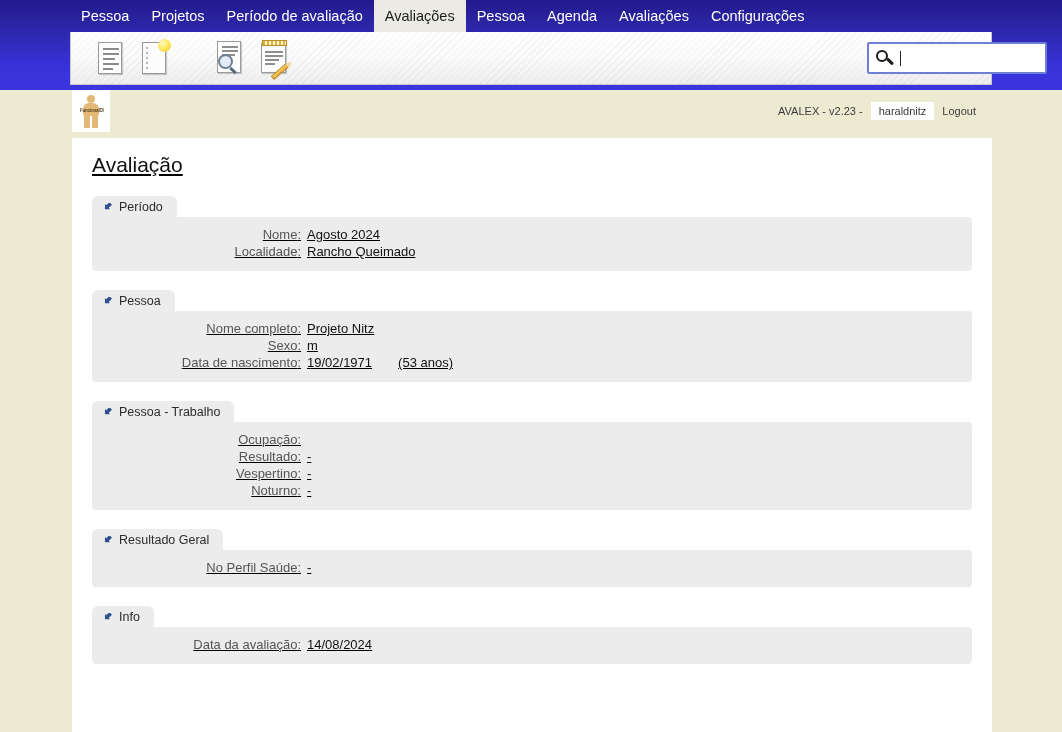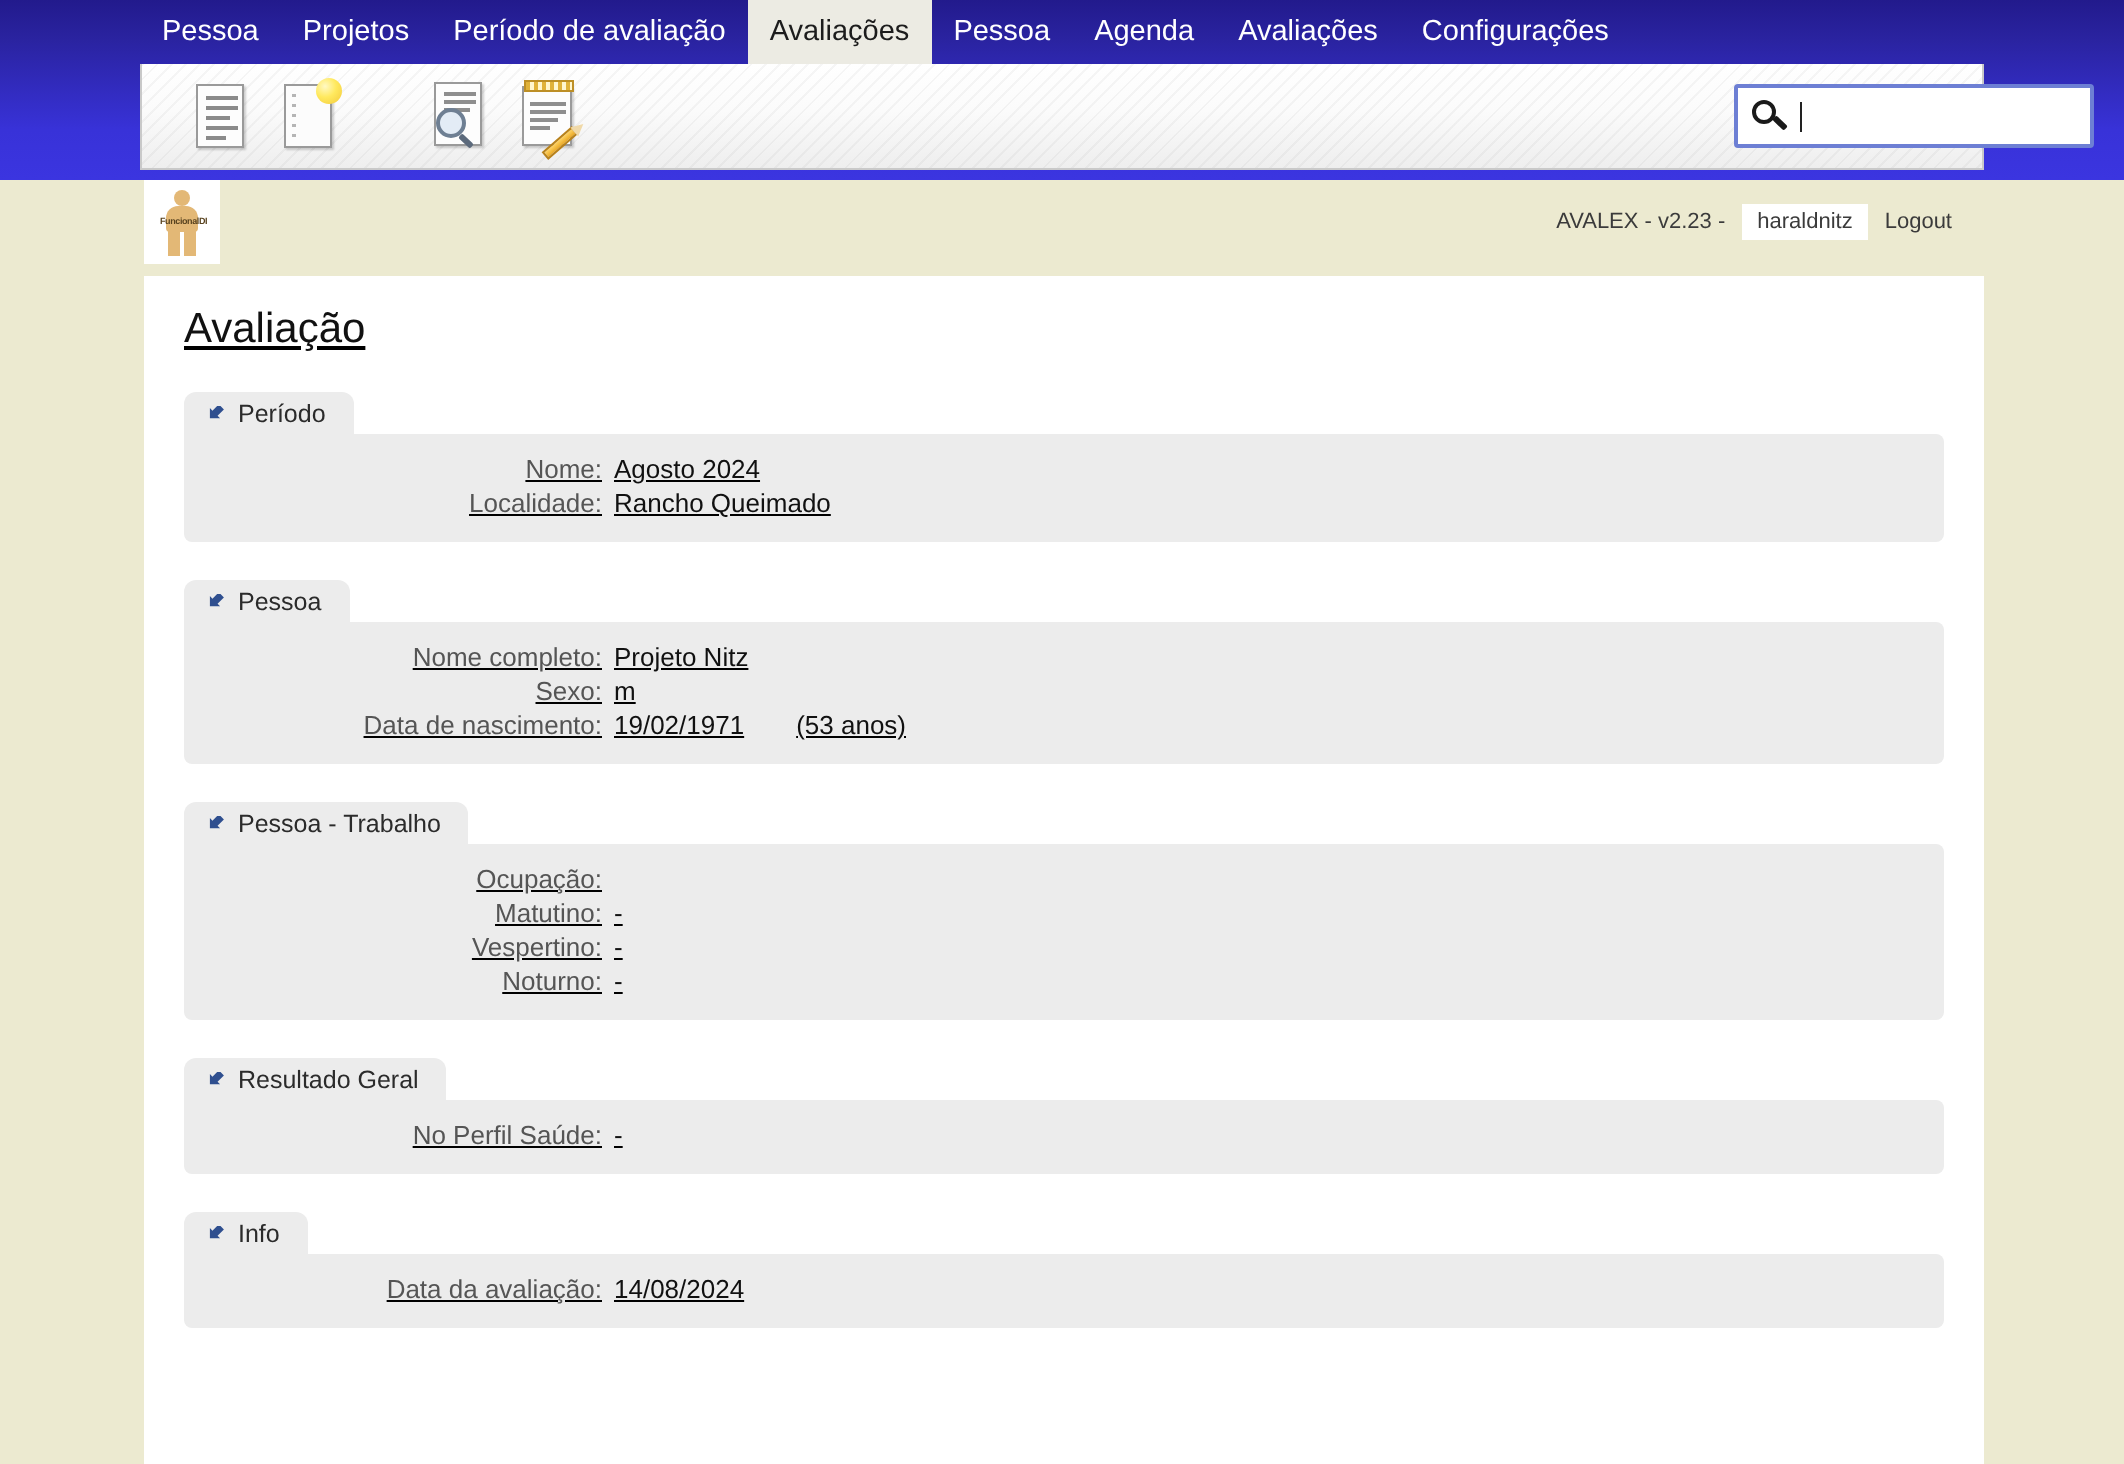--- a/index.html
+++ b/index.html
@@ -395,21 +395,21 @@
             <svg class="collapse-icon" viewBox="0 0 10 10">
               <path d="M0 2 L5 2 L5 0 L9 4 L5 8 L5 6 L0 6 Z" fill="#2f4f8f" transform="rotate(135 5 4)"></path>
             </svg>
             <span>Pessoa - Trabalho</span>
           </div><div class="section-body">
             <div class="field-row">
               <div class="field-label">Ocupação:</div>
               <div class="field-value"><span></span></div>
             </div>
             <div class="field-row">
-              <div class="field-label">Matutino:</div>
+              <div class="field-label">Resultado:</div>
               <div class="field-value"><span>-</span></div>
             </div>
             <div class="field-row">
               <div class="field-label">Vespertino:</div>
               <div class="field-value"><span>-</span></div>
             </div>
             <div class="field-row">
               <div class="field-label">Noturno:</div>
               <div class="field-value"><span>-</span></div>
             </div>

